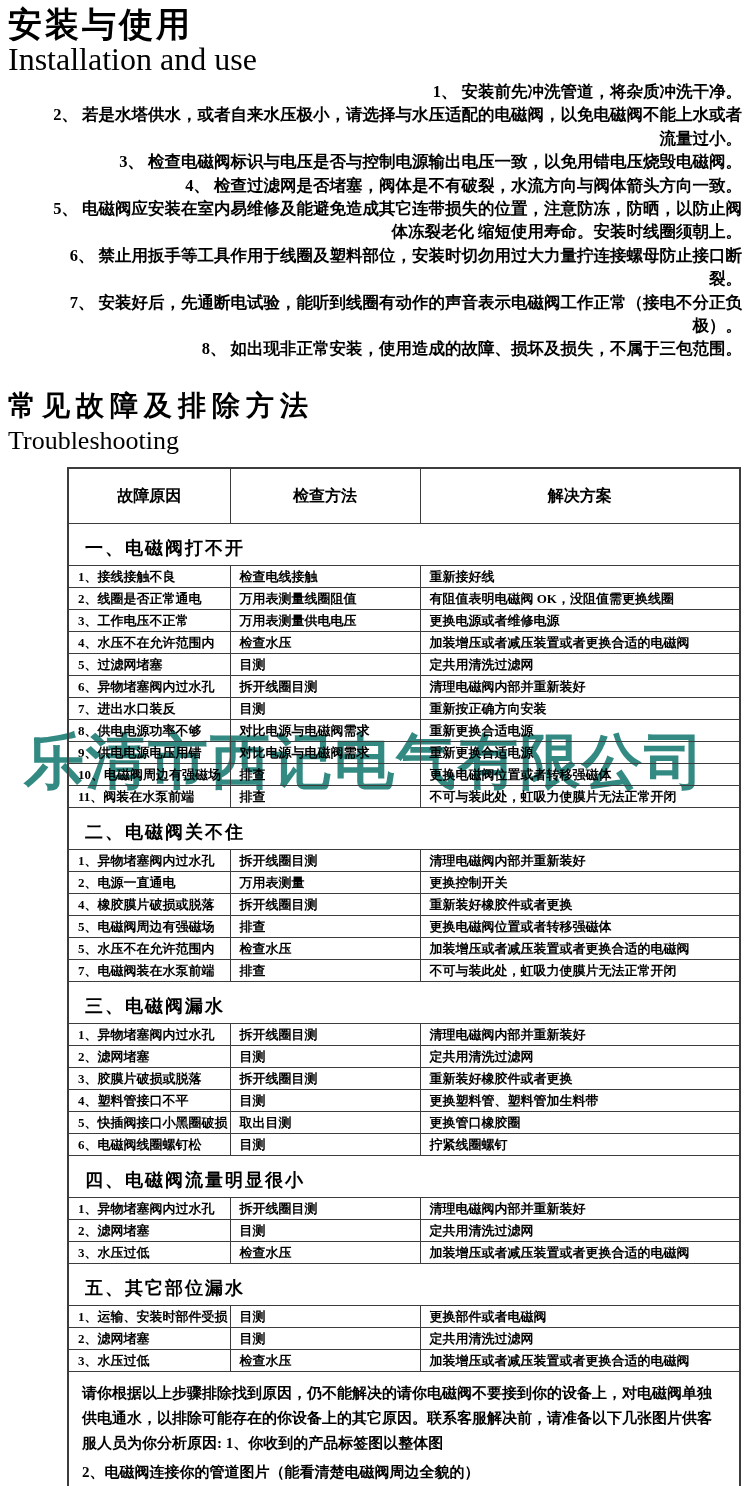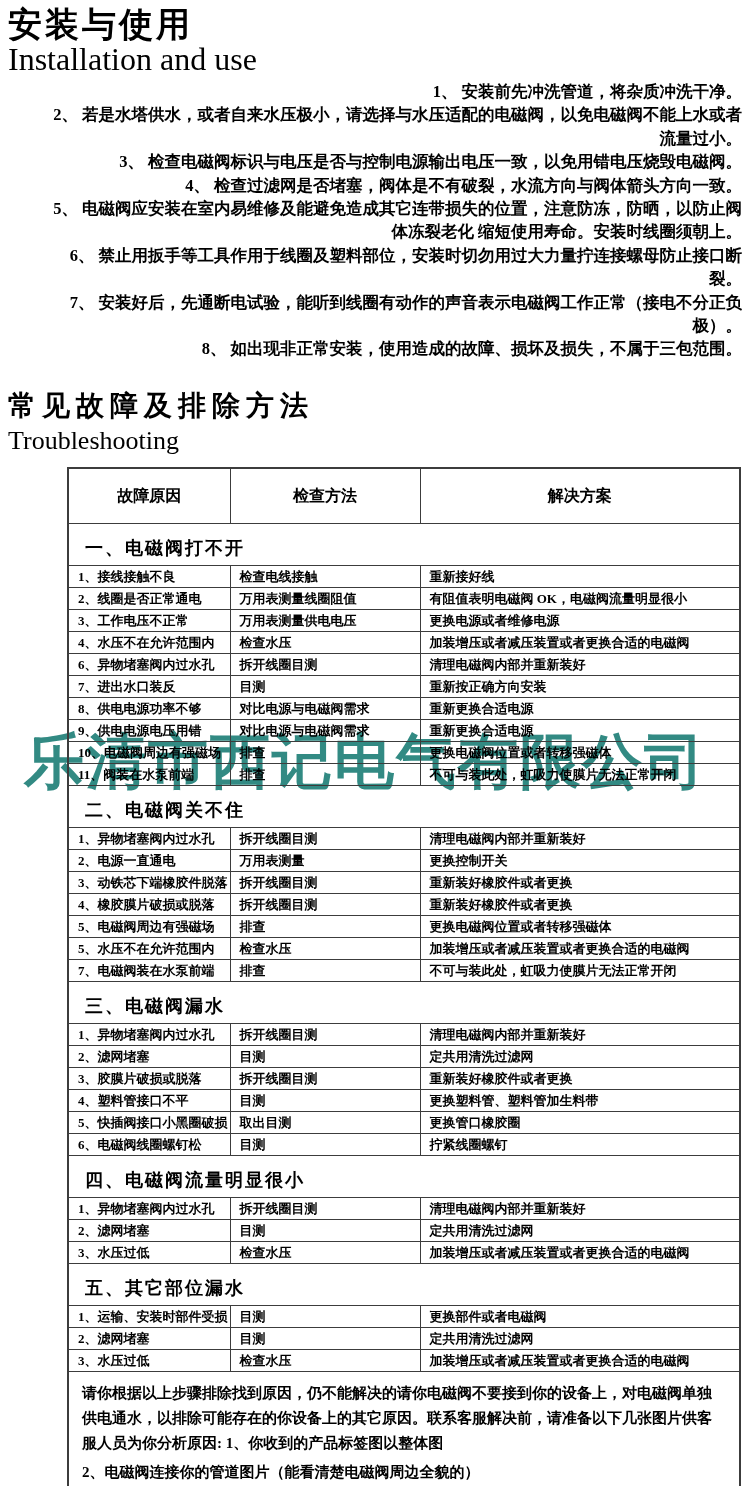--- a/index.html
+++ b/index.html
@@ -123,33 +123,38 @@
           <td colspan="3" class="section-title">一、电磁阀打不开</td>
         </tr>
         <tr>
           <td>1、接线接触不良</td>
           <td>检查电线接触</td>
           <td>重新接好线</td>
         </tr>
         <tr>
           <td>2、线圈是否正常通电</td>
           <td>万用表测量线圈阻值</td>
-          <td>有阻值表明电磁阀 OK，电磁阀流量明显很小</td>
+          <td>有阻值表明电磁阀 OK，没阻值需更换线圈</td>
         </tr>
         <tr>
           <td>3、工作电压不正常</td>
           <td>万用表测量供电电压</td>
           <td>更换电源或者维修电源</td>
         </tr>
         <tr>
           <td>4、水压不在允许范围内</td>
           <td>检查水压</td>
           <td>加装增压或者减压装置或者更换合适的电磁阀</td>
         </tr>
         <tr>
+          <td>5、过滤网堵塞</td>
+          <td>目测</td>
+          <td>定共用清洗过滤网</td>
+        </tr>
+        <tr>
           <td>6、异物堵塞阀内过水孔</td>
           <td>拆开线圈目测</td>
           <td>清理电磁阀内部并重新装好</td>
         </tr>
         <tr>
           <td>7、进出水口装反</td>
           <td>目测</td>
           <td>重新按正确方向安装</td>
         </tr>
         <tr>
@@ -177,25 +182,20 @@
         </tr>
         <tr>
           <td>1、异物堵塞阀内过水孔</td>
           <td>拆开线圈目测</td>
           <td>清理电磁阀内部并重新装好</td>
         </tr>
         <tr>
           <td>2、电源一直通电</td>
           <td>万用表测量</td>
           <td>更换控制开关</td>
-        </tr>
-        <tr>
-          <td>3、动铁芯下端橡胶件脱落</td>
-          <td>拆开线圈目测</td>
-          <td>重新装好橡胶件或者更换</td>
         </tr>
         <tr>
           <td>4、橡胶膜片破损或脱落</td>
           <td>拆开线圈目测</td>
           <td>重新装好橡胶件或者更换</td>
         </tr>
         <tr>
           <td>5、电磁阀周边有强磁场</td>
           <td>排查</td>
           <td>更换电磁阀位置或者转移强磁体</td>

